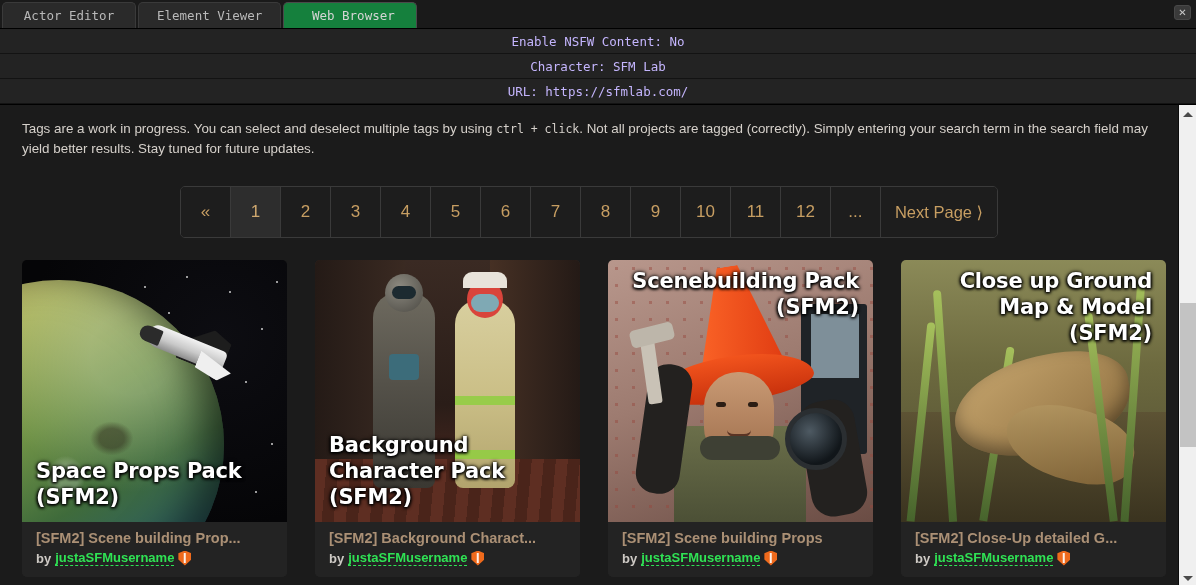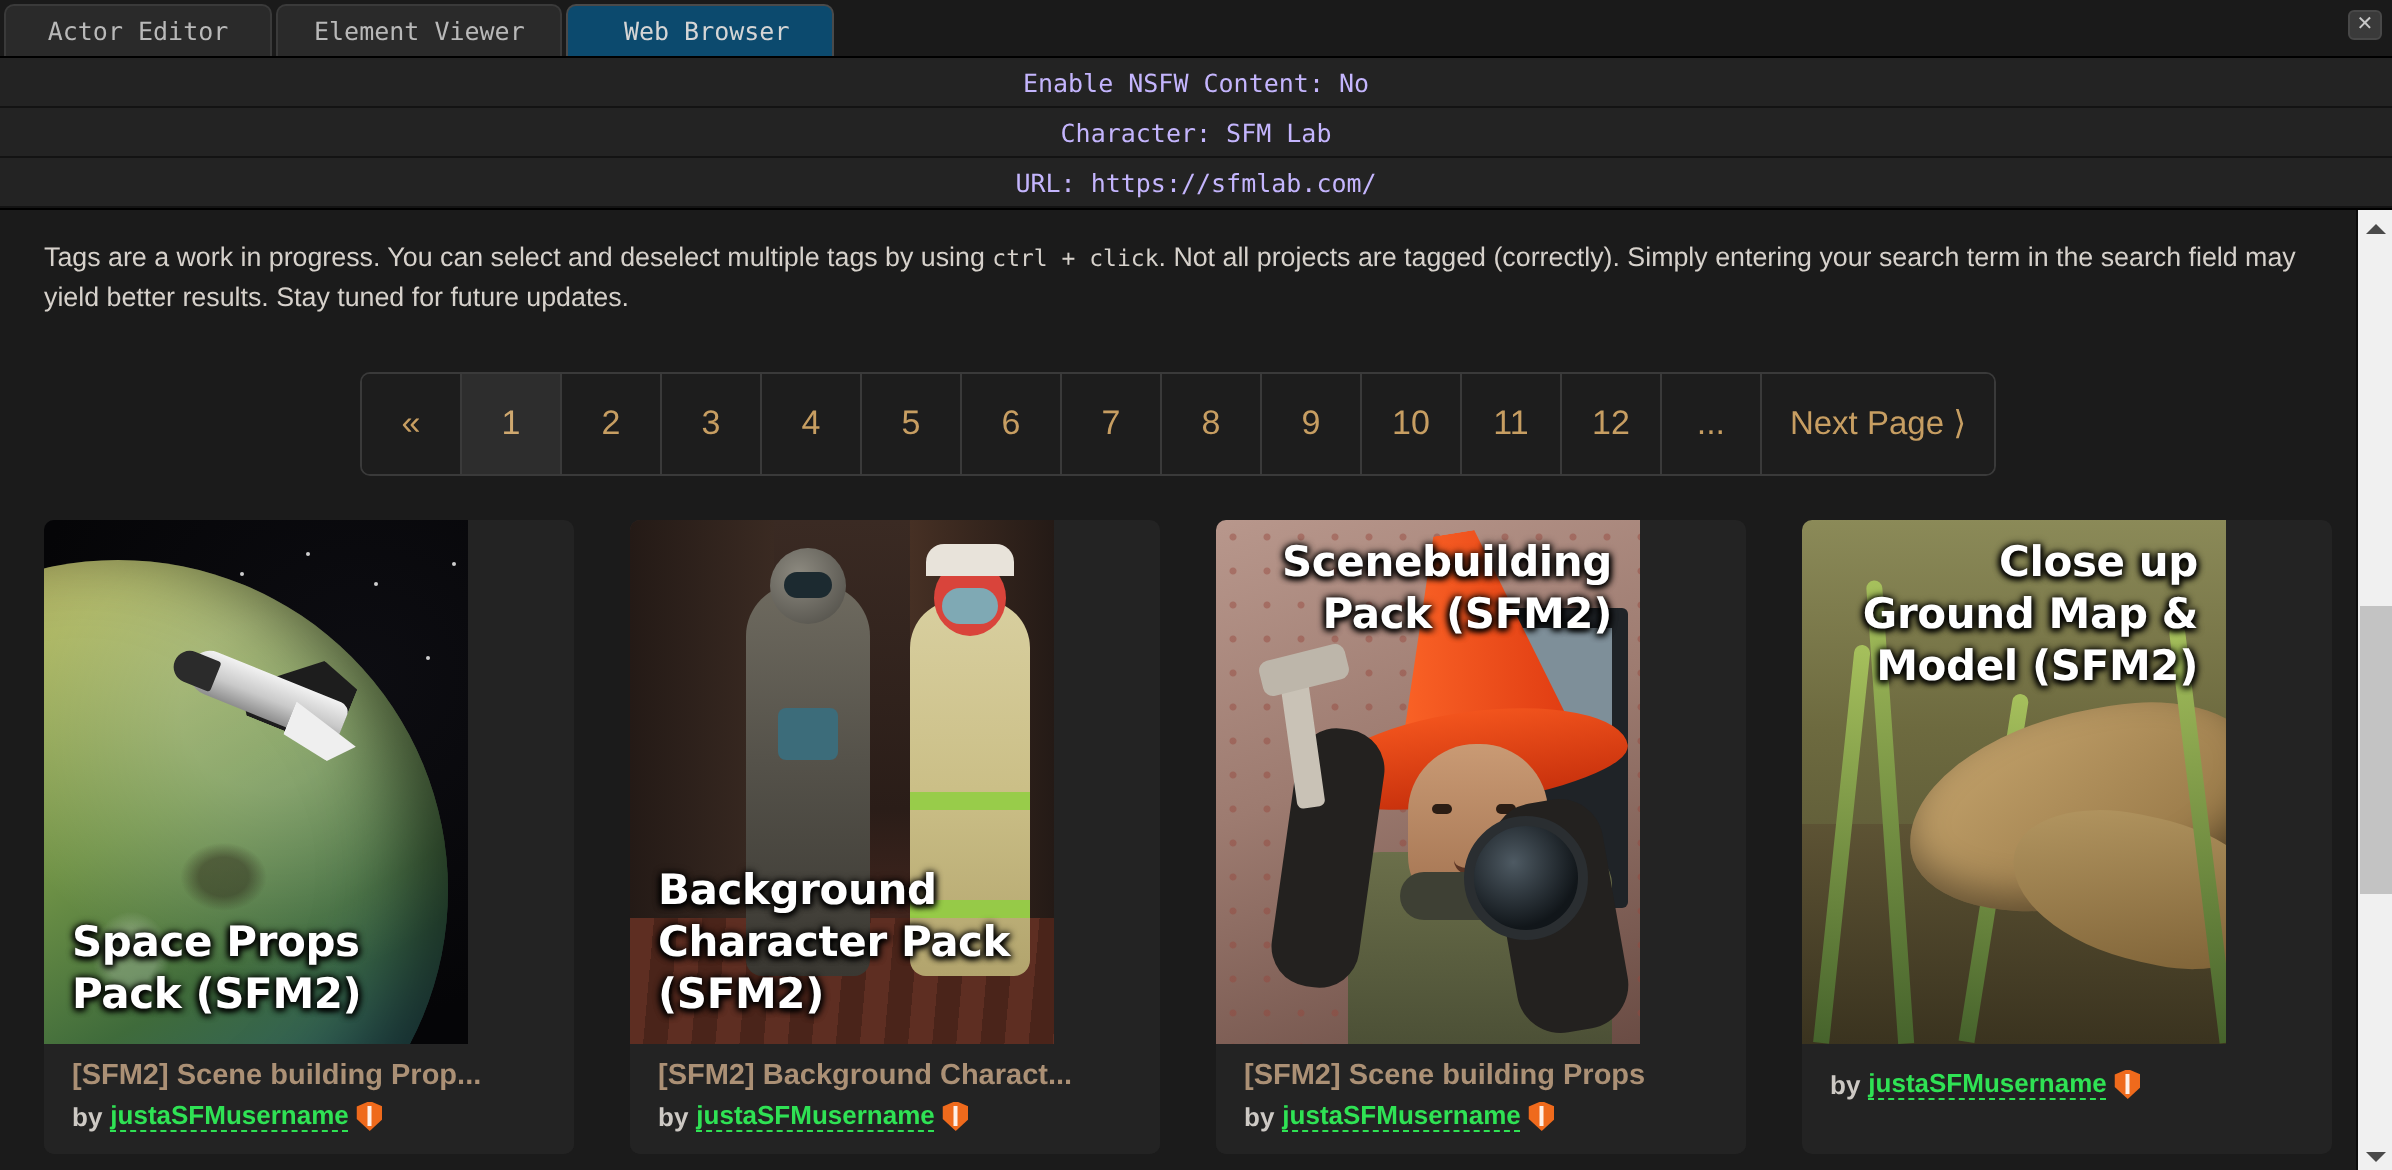--- a/index.html
+++ b/index.html
@@ -28,21 +28,21 @@
     display: flex; align-items: center; justify-content: center;
     font-family: "DejaVu Sans Mono", monospace;
     font-size: 12.5px;
     color: #b9b9b9;
     background: #2a2a2a;
     border: 1px solid #3a3a3a;
     border-bottom: none;
     border-radius: 5px 5px 0 0;
   }
   .tab.active {
-    background: #0c4a6e;
+    background: #15803d;
     color: #d5d5d5;
     border-color: #4a4a4a;
     padding-left: 24px;
   }
   .win-btn {
     position: absolute;
     right: 5px; top: 5px;
     width: 17px; height: 15px;
     background: #3a3a3a;
     border: 1px solid #484848;
@@ -122,21 +122,21 @@
   }
   .card {
     width: 265px;
     background: #232323;
     border-radius: 5px;
     overflow: hidden;
     flex: 0 0 auto;
   }
   .thumb {
     position: relative;
-    width: 212px;
+    width: 265px;
     height: 262px;
     overflow: hidden;
     background: #111;
   }
   .thumb .ttl {
     position: absolute;
     left: 0; right: 0;
     padding: 0 14px;
     color: #fff;
     font-family: "DejaVu Sans", sans-serif;
@@ -555,20 +555,21 @@
             <div class="blade" style="left:40px;height:232px;transform:rotate(-4deg)"></div>
             <div class="blade" style="left:92px;height:176px;transform:rotate(9deg)"></div>
             <div class="leaf"></div>
             <div class="leaf2"></div>
             <div class="blade" style="left:196px;height:210px;transform:rotate(-7deg)"></div>
             <div class="blade" style="left:228px;height:244px;transform:rotate(4deg)"></div>
           </div>
           <div class="ttl top-right">Close up Ground Map &amp; Model (SFM2)</div>
         </div>
         <div class="meta">
+          <div class="name">[SFM2] Close-Up detailed G...</div>
           <div class="byline">
             <span>by</span>
             <span class="user">justaSFMusername</span>
             <span class="shield"></span>
           </div>
         </div>
       </div>
 
     </div>
   </div>

